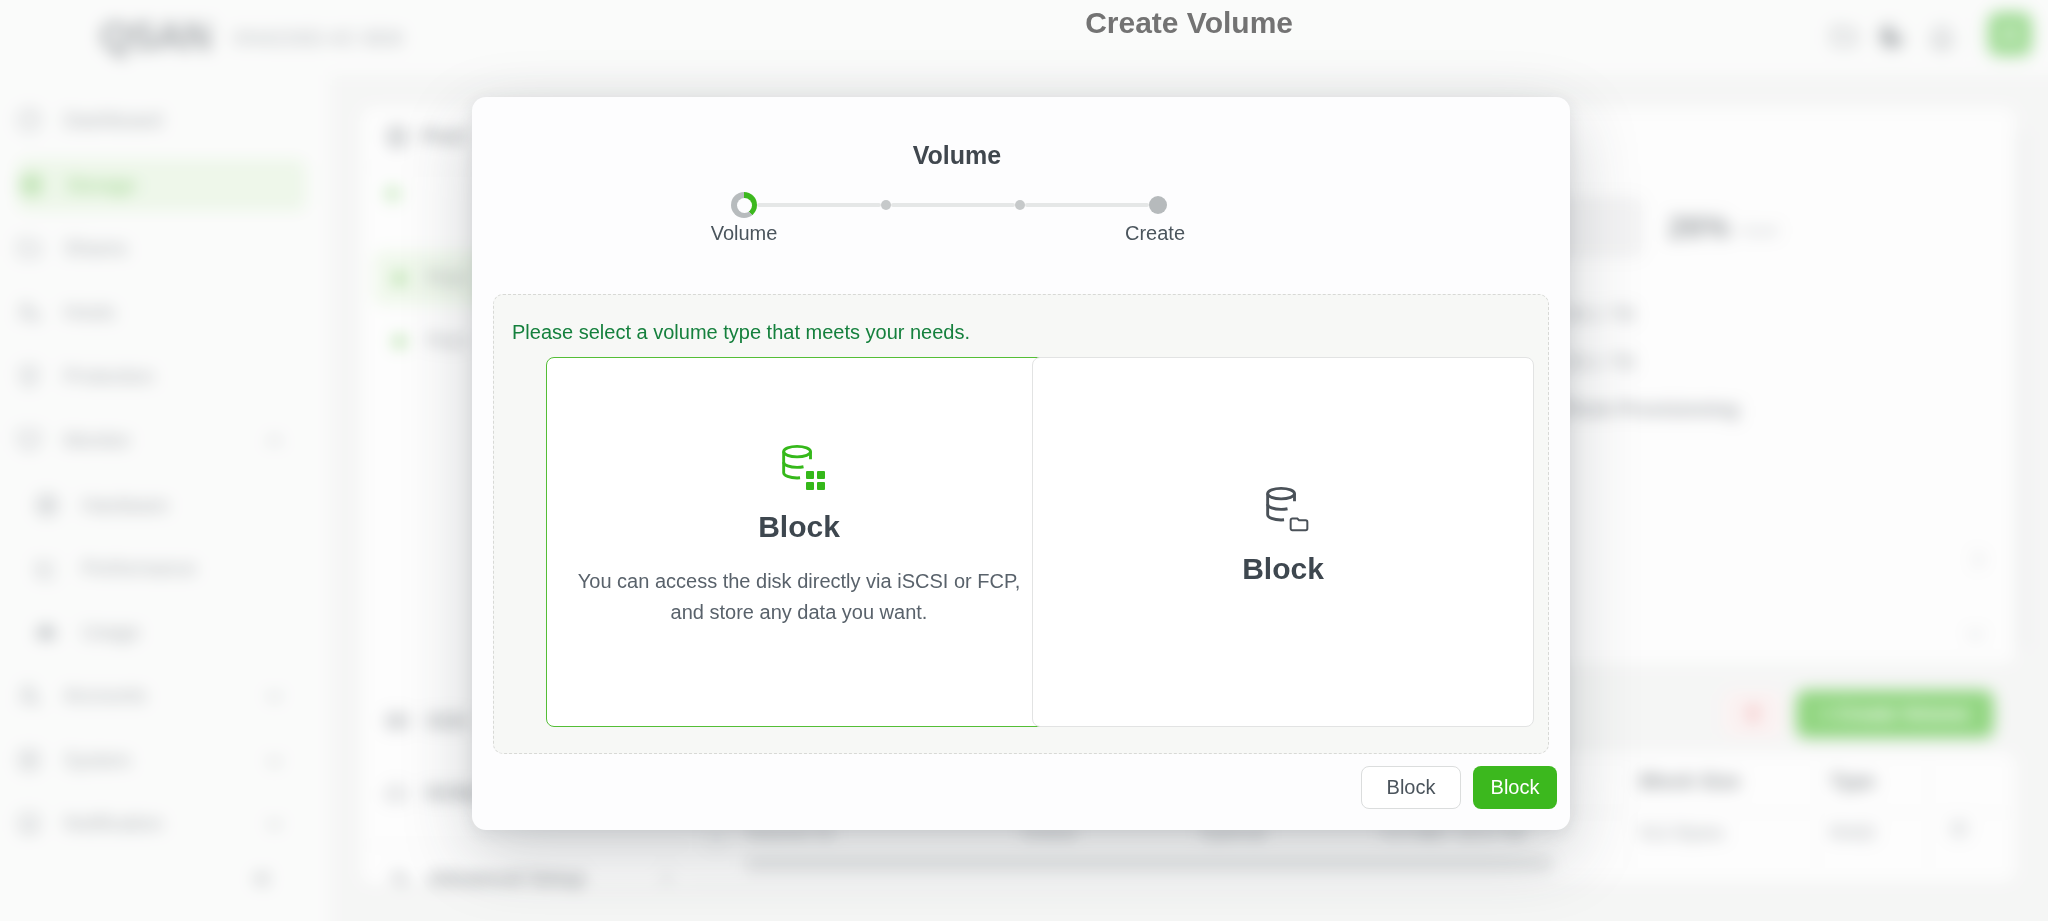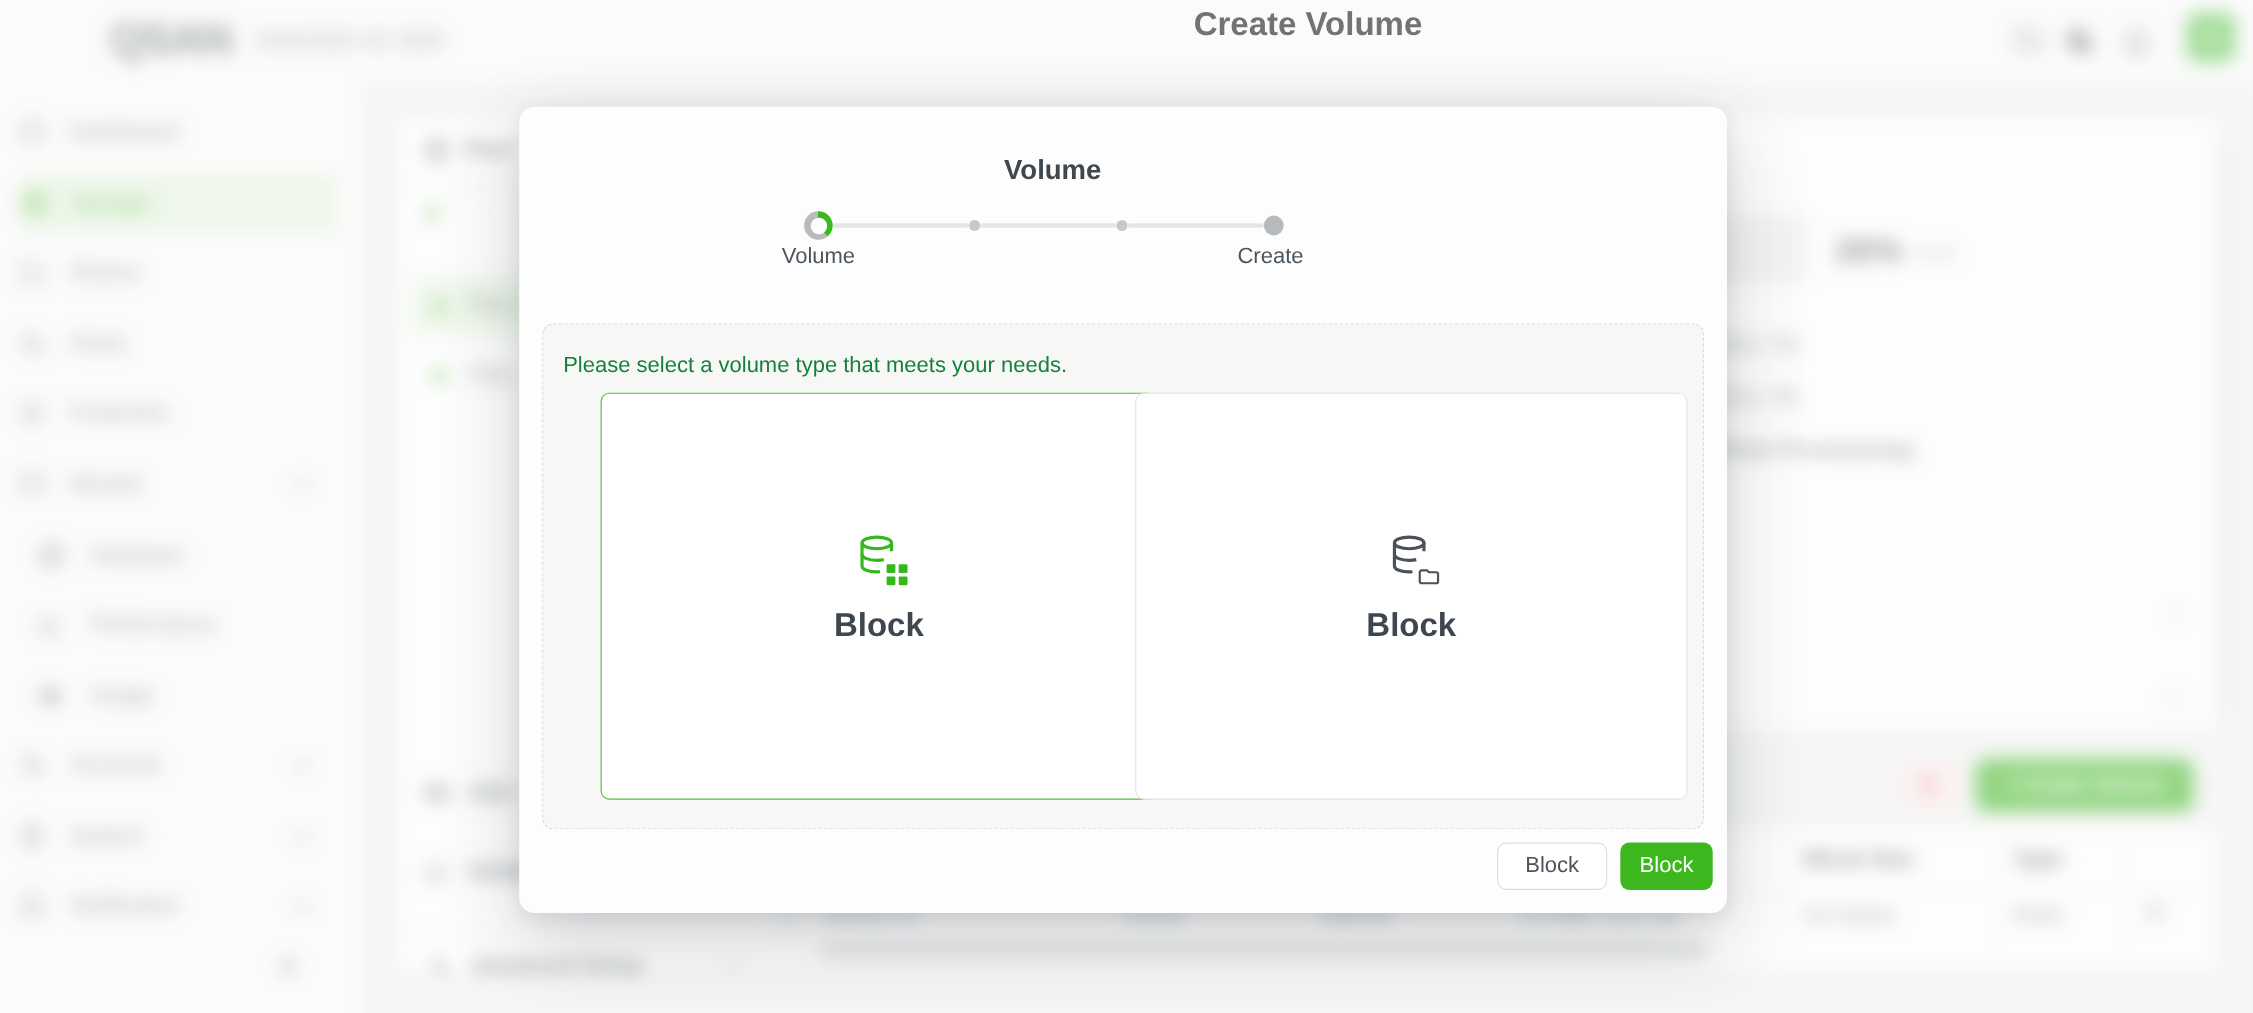--- a/index.html
+++ b/index.html
@@ -379,20 +379,21 @@
           <span class="vc-plate">
             <span class="grid4">
                 <span></span>
                 <span></span>
                 <span></span>
                 <span></span>
               </span>
           </span>
         </span>
         <div class="vc-title">Block</div>
+        <div class="vc-desc">You can access the disk directly via iSCSI or FCP, and store any data you want.</div>
       </div>
 
       <div class="vcard vcard-file">
         <span class="vc-icon vc-slate">
           <svg class="db" viewBox="0 0 48 48" fill="none" stroke="currentColor" stroke-width="3">
             <ellipse cx="22" cy="10" rx="14" ry="5.5"></ellipse>
             <path d="M8 10v22c0 3 6.3 5.5 14 5.5 1.1 0 2.1-.05 3.1-.14"></path>
             <path d="M36 10v8"></path>
             <path d="M8 21c0 3 6.3 5.5 14 5.5 2.4 0 4.7-.24 6.7-.68"></path>
           </svg>

